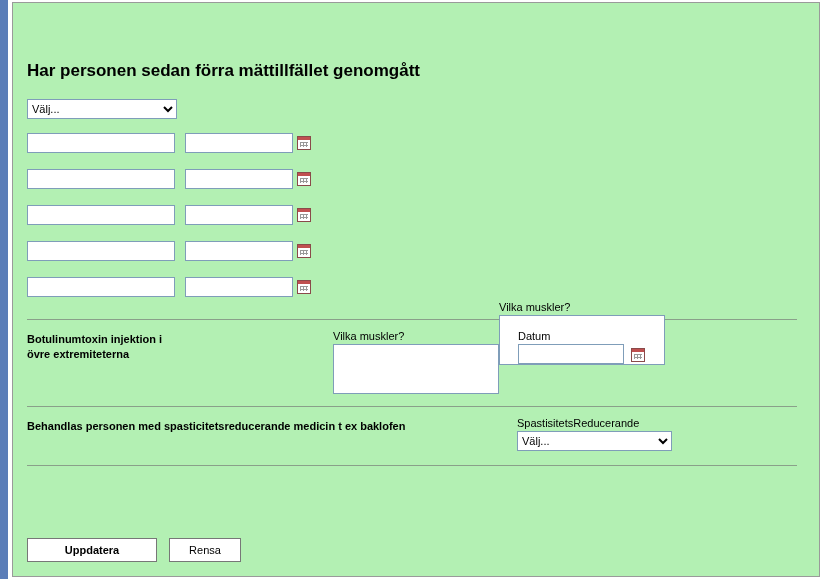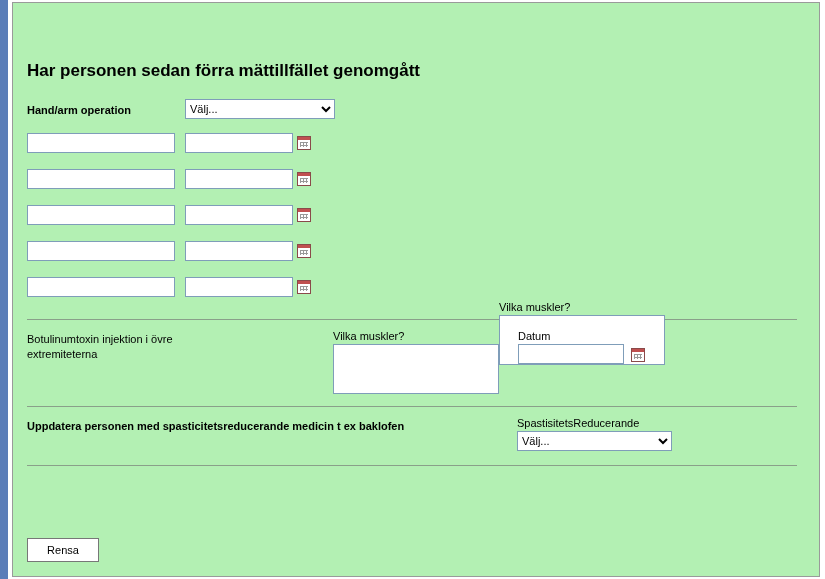--- a/index.html
+++ b/index.html
@@ -132,21 +132,21 @@
   .field-label {
     font-size: 11px;
     margin-bottom: 2px;
   }
   .bot-row {
     display: flex;
     align-items: flex-start;
     position: relative;
     min-height: 64px;
   }
-  .bot-col-1 { width: 158px; flex: 0 0 158px; font-weight: normal; font-size: 11px; line-height: 1.35; padding-top: 2px;}
+  .bot-col-1 { width: 158px; flex: 0 0 158px; font-weight: bold; font-size: 11px; line-height: 1.35; padding-top: 2px;}
   .bot-col-2 { width: 180px; flex: 0 0 180px; padding-top: 2px;}
   .bot-col-sp { flex: 0 0 148px; }
   .bot-col-3 { flex: 0 0 175px; }
   .bot-col-4 { flex: 0 0 140px; }
   .spast-row {
     display: flex;
     align-items: flex-start;
   }
   .spast-label {
     flex: 0 0 490px;
@@ -181,21 +181,20 @@
 </head>
 <body>
 
 <div class="outer">
   <div class="left-bar"></div>
   <div class="panel">
 
     <h2 class="page-title">Har personen sedan förra mättillfället genomgått</h2>
 
     <div class="row">
-      <div class="label-col">Hand/arm operation</div>
       <div>
         <select class="sel-w">
           <option>Välj...</option>
         </select>
       </div>
     </div>
 
     <div class="section-group" style="margin-top:14px;">
       <div class="pair-row">
         <input type="text" class="txt-a" value="" style="">
@@ -246,29 +245,30 @@
       <div class="bot-col-4" style="margin-left:10px;">
         <div class="field-label">Datum</div>
         <input type="text" class="txt-date" value="" style="">
         <span class="cal-icon"></span>
       </div>
     </div>
 
     <hr class="divider">
 
     <div class="spast-row">
-      <div class="spast-label">Uppdatera personen med spasticitetsreducerande medicin t ex baklofen</div>
+      <div class="spast-label">Behandlas personen med spasticitetsreducerande medicin t ex baklofen</div>
       <div>
         <div class="field-label">SpastisitetsReducerande</div>
         <select class="sel-w2">
           <option>Välj...</option>
         </select>
       </div>
     </div>
 
     <hr class="divider" style="margin-top:14px;">
 
     <div class="button-bar">
+      <button class="btn btn-wide">Uppdatera</button>
       <button class="btn btn-small">Rensa</button>
     </div>
 
   </div>
 </div>
 
 </body></html>

